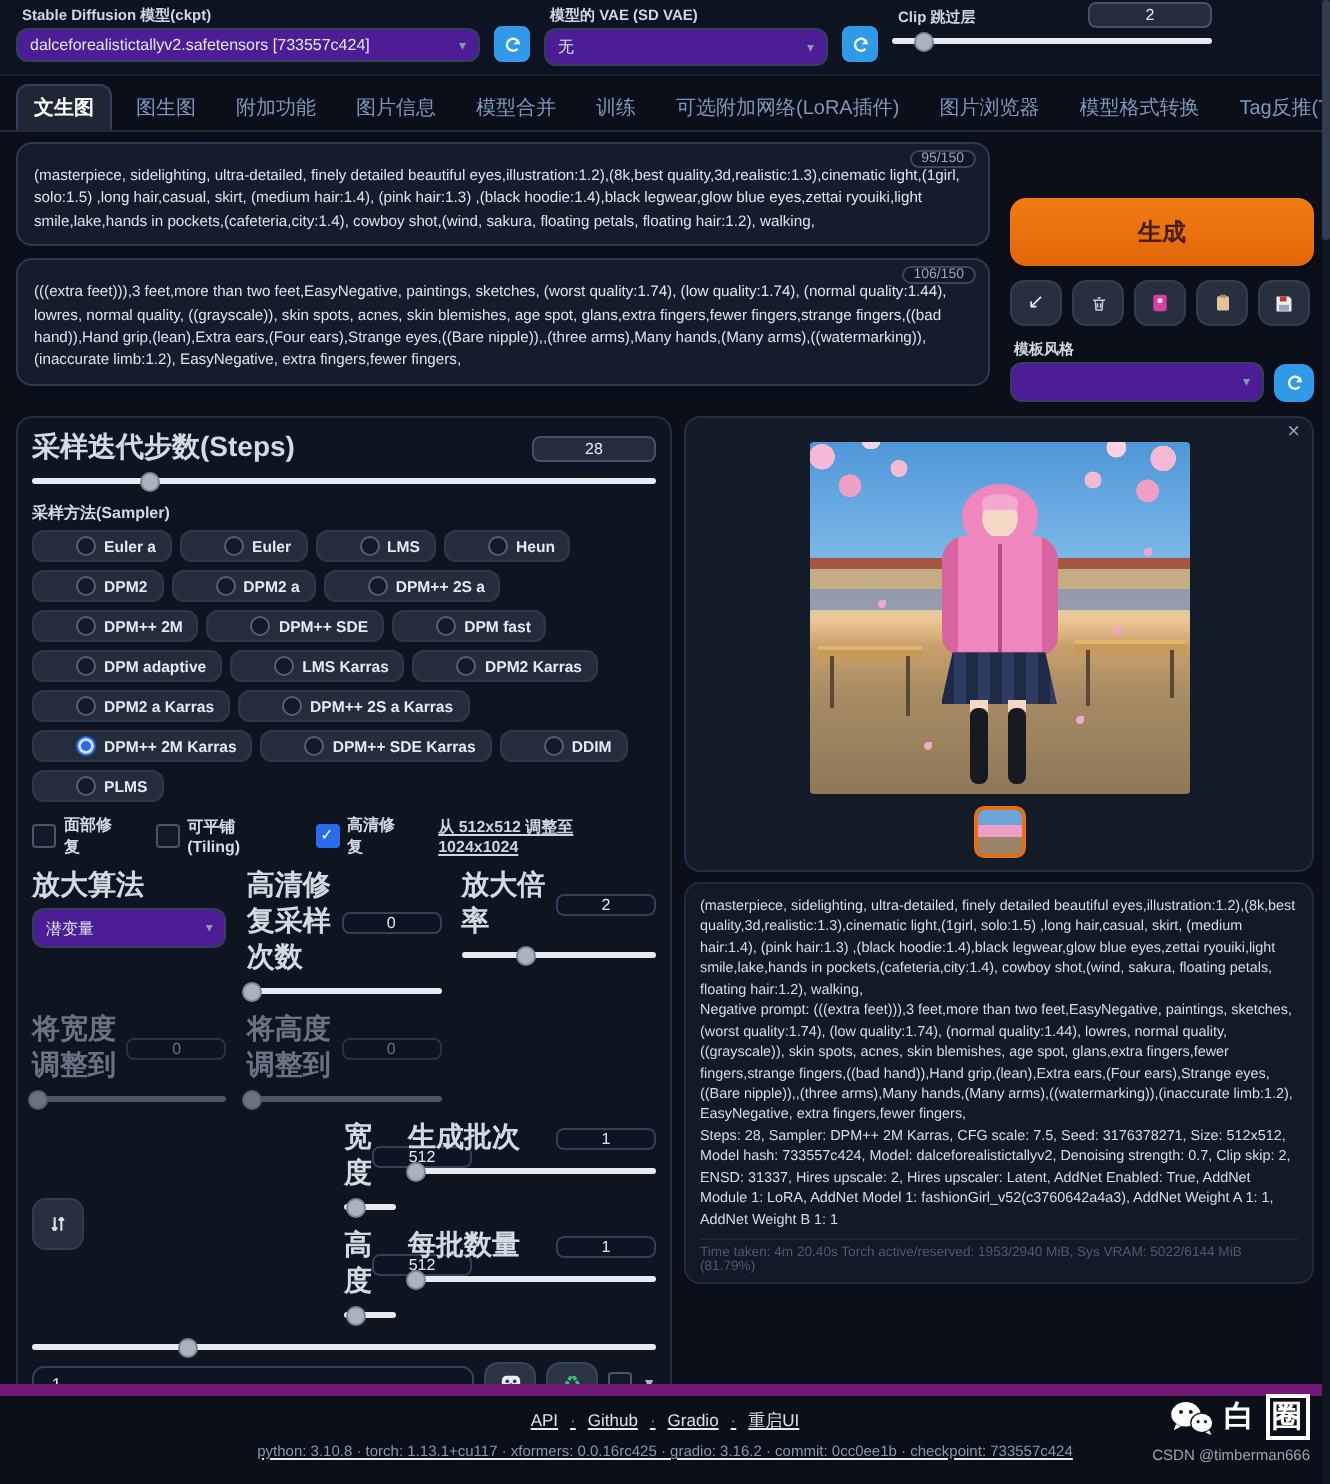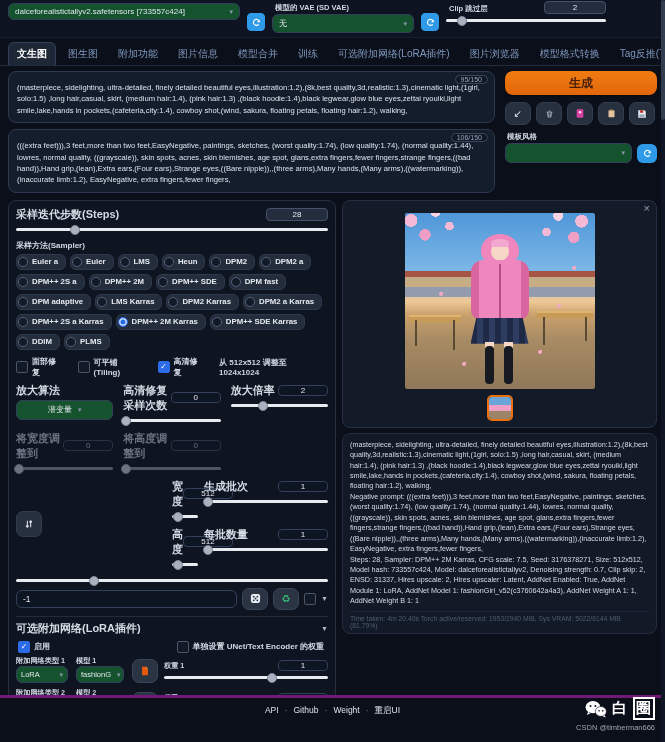--- a/index.html
+++ b/index.html
@@ -3,21 +3,21 @@
 <meta charset="utf-8">
 <style>
   html,body{margin:0;padding:0;background:#0b0f19;}
   body{width:665px;height:742px;overflow:hidden;font-family:"Liberation Sans","DejaVu Sans",sans-serif;color:#e5e9f0;position:relative;}
   .page{position:relative;width:665px;height:742px;background:#0b0f19;}
 
   
   .quickbar{display:flex;align-items:flex-start;gap:7px;padding:3px 8px 4px 8px;background:#0d1320;border-bottom:1px solid #161f2e;}
   .qgroup{display:flex;flex-direction:column;gap:1px;}
   .qlabel{font-size:7.5px;color:#cfd6e0;font-weight:700;padding-left:3px;white-space:nowrap;}
-  .dd{display:flex;align-items:center;justify-content:space-between;background:#14532d;border:1px solid #33405a;border-radius:6px;padding:3px 6px;font-size:8px;color:#e1e6ee;cursor:pointer;}
+  .dd{display:flex;align-items:center;justify-content:space-between;background:#4c1d95;border:1px solid #33405a;border-radius:6px;padding:3px 6px;font-size:8px;color:#e1e6ee;cursor:pointer;}
   .dd .car{color:#8b97ab;font-size:7px;margin-left:6px;}
   .qmodel .dd{width:218px;}
   .qvae .dd{width:128px;}
   .iconbtn{width:16px;height:16px;border-radius:4px;display:flex;align-items:center;justify-content:center;border:1px solid #33405a;background:#1b2636;cursor:pointer;flex:none;}
   .iconbtn.blue{background:#2f9be8;border-color:#2f9be8;color:#fff;margin-top:10px;}
   .iconbtn svg{display:block;}
   .qclip{width:160px;}
   .cliptop{display:flex;align-items:center;justify-content:space-between;}
   .numbox{background:#232d3e;border:1px solid #45516a;border-radius:4px;color:#e5e9f0;font-size:8px;text-align:center;padding:1px 4px;min-width:52px;}
   .numbox.raised{margin-top:-2px;}
@@ -34,49 +34,49 @@
   .tab.sel{background:#1d2736;border:1px solid #33405a;border-bottom:none;color:#fff;font-weight:700;}
 
   
   .main{padding:5px 8px 0 8px;}
   .toprow{display:flex;gap:10px;}
   .prompts{width:487px;display:flex;flex-direction:column;gap:6px;}
   .pbox{position:relative;background:#141d2c;border:1px solid #2e3950;border-radius:8px;padding:10px 8px 6px 8px;min-height:34px;}
   .pcount{position:absolute;top:3px;right:6px;font-size:7px;color:#9aa6b8;border:1px solid #3a465c;border-radius:8px;padding:0px 5px;background:#101827;}
   .ptext{font-size:7.6px;line-height:1.5;color:#dde3ec;}
   .gencol{width:152px;display:flex;flex-direction:column;}
-  .genbtn{height:24px;border-radius:8px;background:linear-gradient(180deg,#f07c12,#e2660a);color:#47200a;font-weight:700;font-size:12px;display:flex;align-items:center;justify-content:center;cursor:pointer;box-shadow:0 1px 2px rgba(0,0,0,.4);}
+  .genbtn{height:34px;border-radius:8px;background:linear-gradient(180deg,#f07c12,#e2660a);color:#47200a;font-weight:700;font-size:12px;display:flex;align-items:center;justify-content:center;cursor:pointer;box-shadow:0 1px 2px rgba(0,0,0,.4);margin-top:28px;}
   .minirow{display:flex;gap:5px;margin-top:7px;}
   .mbtn{width:24px;height:21px;border-radius:7px;background:#27303f;border:1px solid #333d4e;display:flex;align-items:center;justify-content:center;cursor:pointer;font-size:10px;color:#e5e9f0;}
   .stylelabel{font-size:7.5px;color:#cfd6e0;font-weight:700;margin:7px 0 1px 2px;}
   .stylerow{display:flex;gap:5px;align-items:center;}
   .stylerow .dd{flex:1;height:12px;}
   .bluebtn{width:20px;height:19px;border-radius:6px;background:#2f9be8;display:flex;align-items:center;justify-content:center;color:#fff;cursor:pointer;flex:none;}
 
   .midrow{display:flex;gap:6px;margin-top:7px;align-items:flex-start;}
   .leftcol{width:312px;border:1px solid #263042;border-radius:8px;padding:6px 7px;background:#0e1521;}
   .rightcol{flex:1;display:flex;flex-direction:column;}
 
   
   .rowlab{display:flex;align-items:center;justify-content:space-between;margin-bottom:2px;}
-  .lab{font-size:11px;color:#d3dae4;font-weight:700;}
+  .lab{font-size:14px;color:#d3dae4;font-weight:700;}
   .lab.dim{color:#6b7382;}
   .seclab{font-size:8px;color:#d3dae4;font-weight:700;margin:5px 0 3px 0;}
   .chips{display:flex;flex-wrap:wrap;gap:4px;}
-  .chip{display:inline-flex;align-items:center;gap:4px;background:#232d3c;border:1px solid #2e3a4c;border-radius:6px;padding:2px 7px 2px 1px;font-size:7.8px;font-weight:700;color:#e5e9f0;cursor:pointer;white-space:nowrap;}
+  .chip{display:inline-flex;align-items:center;gap:4px;background:#232d3c;border:1px solid #2e3a4c;border-radius:6px;padding:2px 7px 2px 21px;font-size:7.8px;font-weight:700;color:#e5e9f0;cursor:pointer;white-space:nowrap;}
   .radio{width:8px;height:8px;border-radius:50%;border:1px solid #55617a;background:#121927;flex:none;}
   .chip.sel .radio{background:#2b6be8;border-color:#2b6be8;box-shadow:inset 0 0 0 1.5px #cfe0ff;}
   .checksrow{display:flex;align-items:center;gap:14px;margin:6px 0 5px 0;}
   .cbwrap{display:flex;align-items:center;gap:4px;cursor:pointer;}
   .cb{width:10px;height:10px;border:1px solid #4b5769;border-radius:2px;background:#121927;font-size:8px;line-height:10px;text-align:center;color:transparent;flex:none;}
   .cb.on{background:#2b6be8;border-color:#2b6be8;color:#fff;}
   .cblab{font-size:8px;color:#d3dae4;font-weight:700;}
-  .hiresnote{font-size:8px;color:#cdd5e0;font-weight:700;}
+  .hiresnote{font-size:8px;color:#cdd5e0;font-weight:700;text-decoration:underline;}
   .grid3{display:grid;grid-template-columns:1fr 1fr 1fr;column-gap:10px;row-gap:5px;margin-bottom:5px;}
-  .cell .dd{height:12px;margin-top:2px;justify-content:center;}
+  .cell .dd{height:12px;margin-top:2px;}
   .num-sm{background:#0d1422;border:1px solid #33405a;border-radius:4px;color:#e5e9f0;font-size:8px;text-align:center;padding:0 4px;min-width:40px;}
   .num-sm.dim{color:#6b7382;border-color:#2a3346;}
   .whgrid{display:grid;grid-template-columns:150px 26px 1fr;column-gap:6px;row-gap:5px;align-items:start;margin-bottom:5px;}
   .swapbtn{grid-row:1 / span 2;align-self:center;width:24px;height:24px;border-radius:7px;background:#27303f;border:1px solid #333d4e;display:flex;align-items:center;justify-content:center;cursor:pointer;color:#dfe4ec;}
   .seedrow{display:flex;gap:5px;align-items:center;margin-top:2px;}
   .seedinput{flex:1;background:#0d1422;border:1px solid #33405a;border-radius:6px;font-size:8.5px;color:#e5e9f0;padding:3px 6px;}
   .sq{width:24px;height:20px;border-radius:7px;background:#2b3443;border:1px solid #38445a;display:flex;align-items:center;justify-content:center;cursor:pointer;font-size:10px;}
   .sq.green{color:#35c07a;}
   .tri{font-size:7px;color:#aeb8c8;}
   .addnet{border-top:1px solid #222c3c;margin-top:6px;padding-top:4px;}
@@ -112,40 +112,41 @@
   .face{position:absolute;left:50%;top:7px;transform:translateX(-50%);width:18px;height:20px;background:#f4d7c4;border-radius:50%;}
   .bangs{position:absolute;left:50%;top:5px;transform:translateX(-50%);width:18px;height:8px;background:#f3a9cf;border-radius:50% 50% 20% 20%;}
   .torso{position:absolute;left:50%;top:26px;transform:translateX(-50%);width:58px;height:60px;background:linear-gradient(90deg,#d8659f 0 14%,#ef86bd 14% 86%,#d8659f 86% 100%);border-radius:12px 12px 10px 10px;}
   .zipper{position:absolute;left:50%;top:30px;transform:translateX(-50%);width:2px;height:54px;background:#b44f84;}
   .skirt{position:absolute;left:50%;top:84px;transform:translateX(-50%);width:58px;height:26px;background:repeating-linear-gradient(90deg,#1f2a47 0 6px,#2e3c61 6px 12px);clip-path:polygon(10% 0,90% 0,100% 100%,0 100%);}
   .thigh{position:absolute;top:112px;width:9px;height:38px;background:#171a20;border-radius:4px;}
   .skin{position:absolute;top:108px;width:9px;height:6px;background:#f4d7c4;}
   .petal{position:absolute;width:4px;height:4px;border-radius:50% 0 50% 50%;background:#f2a9c8;}
 
   
-  .footer{position:absolute;left:0;right:0;bottom:0;height:44px;background:#0b0f19;border-top:3px solid #701a75;}
+  .footer{position:absolute;left:0;right:0;bottom:0;height:44px;background:#0b0f19;border-top:6px solid #701a75;text-decoration:underline;}
   .flinks{display:flex;justify-content:center;gap:6px;font-size:8.5px;color:#dbe1ea;margin-top:7px;}
   .flinks a{color:#dbe1ea;text-decoration:none;cursor:pointer;}
   .fsep{color:#7c8797;}
   .fversion{text-align:center;font-size:7.5px;color:#8b96a8;margin-top:4px;}
   .watermark{position:absolute;right:10px;bottom:10px;text-align:right;}
   .wmrow{display:flex;align-items:center;gap:5px;justify-content:flex-end;}
   .wmtext{color:#fff;font-size:15px;font-weight:700;letter-spacing:1px;}
   .wmbox{border:2px solid #fff;padding:0 1px;}
   .credit{font-size:7.5px;color:#9aa4b4;margin-top:3px;}
   .scrollstrip{position:absolute;right:0;top:0;bottom:0;width:4px;background:#101624;}
   .scrollthumb{position:absolute;right:0;top:0;width:4px;height:120px;background:#323d4f;border-radius:2px;}
 </style>
 </head>
 <body>
 
 <div class="page">
 
   <div class="quickbar">
     <div class="qgroup qmodel">
+      <div class="qlabel">Stable Diffusion 模型(ckpt)</div>
       <div class="dd">
         <span>dalceforealistictallyv2.safetensors [733557c424]</span>
         <span class="car">▾</span>
       </div>
     </div>
     <div class="iconbtn blue">
       <svg width="9" height="9" viewBox="0 0 24 24" fill="none" stroke="#fff" stroke-width="3">
           <path d="M20 11a8 8 0 1 0-2 6"></path>
           <path d="M20 4v7h-7" fill="#fff" stroke="none"></path>
         </svg>
@@ -652,24 +653,25 @@
       </div>
     </div>
   </div>
 
   <div class="footer">
     <div class="flinks">
       <a>API</a>
       <span class="fsep">·</span>
       <a>Github</a>
       <span class="fsep">·</span>
-      <a>Weight</a>
+      <a>Gradio</a>
       <span class="fsep">·</span>
       <a>重启UI</a>
     </div>
+    <div class="fversion">python: 3.10.8 · torch: 1.13.1+cu117 · xformers: 0.0.16rc425 · gradio: 3.16.2 · commit: 0cc0ee1b · checkpoint: 733557c424</div>
   </div>
 
   <div class="watermark">
     <div class="wmrow">
       <svg width="22" height="18" viewBox="0 0 36 28">
         <ellipse cx="13" cy="11" rx="12" ry="10" fill="#fff"></ellipse>
         <circle cx="9" cy="9" r="1.6" fill="#0b0f19"></circle>
           <circle cx="17" cy="9" r="1.6" fill="#0b0f19"></circle>
         <path d="M5 19l-2 5 6-3z" fill="#fff"></path>
         <ellipse cx="26" cy="18" rx="9" ry="8" fill="#fff" stroke="#0b0f19" stroke-width="1"></ellipse>

